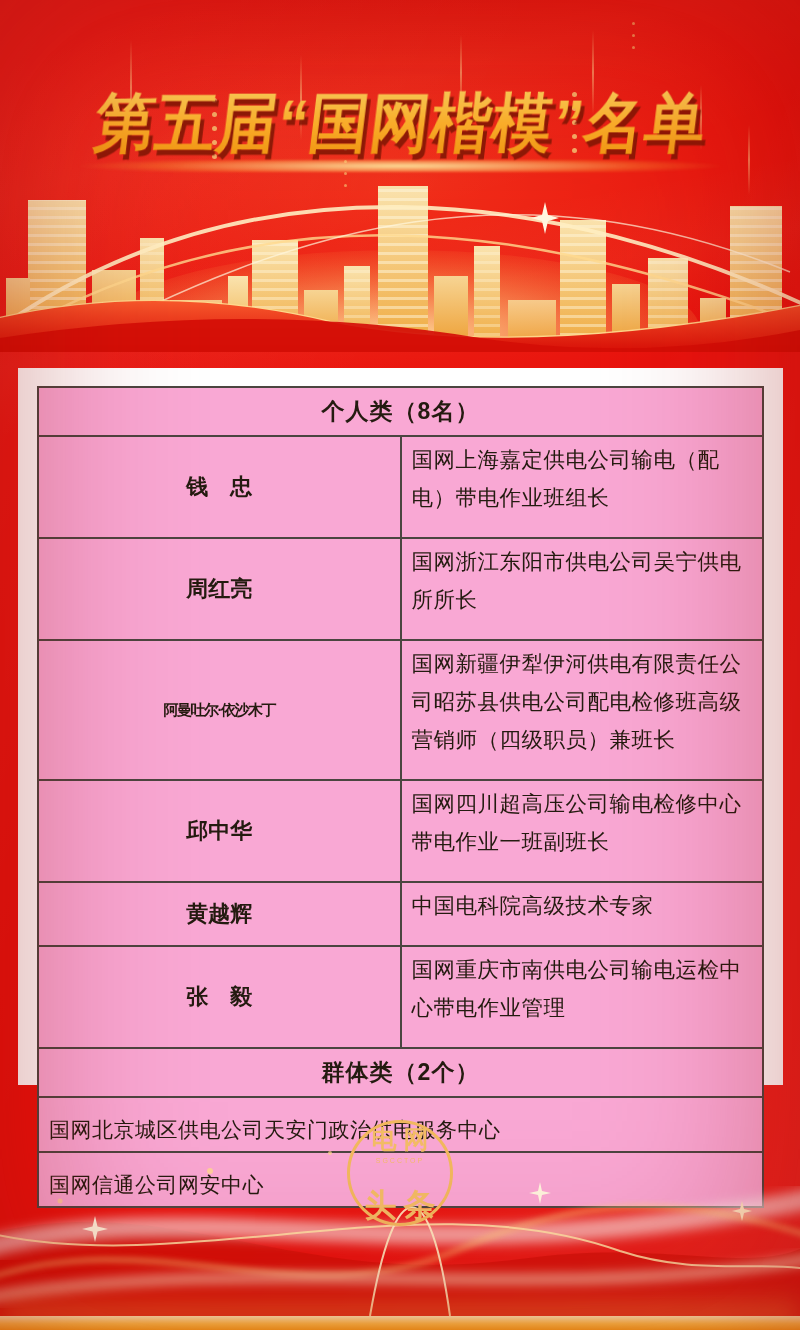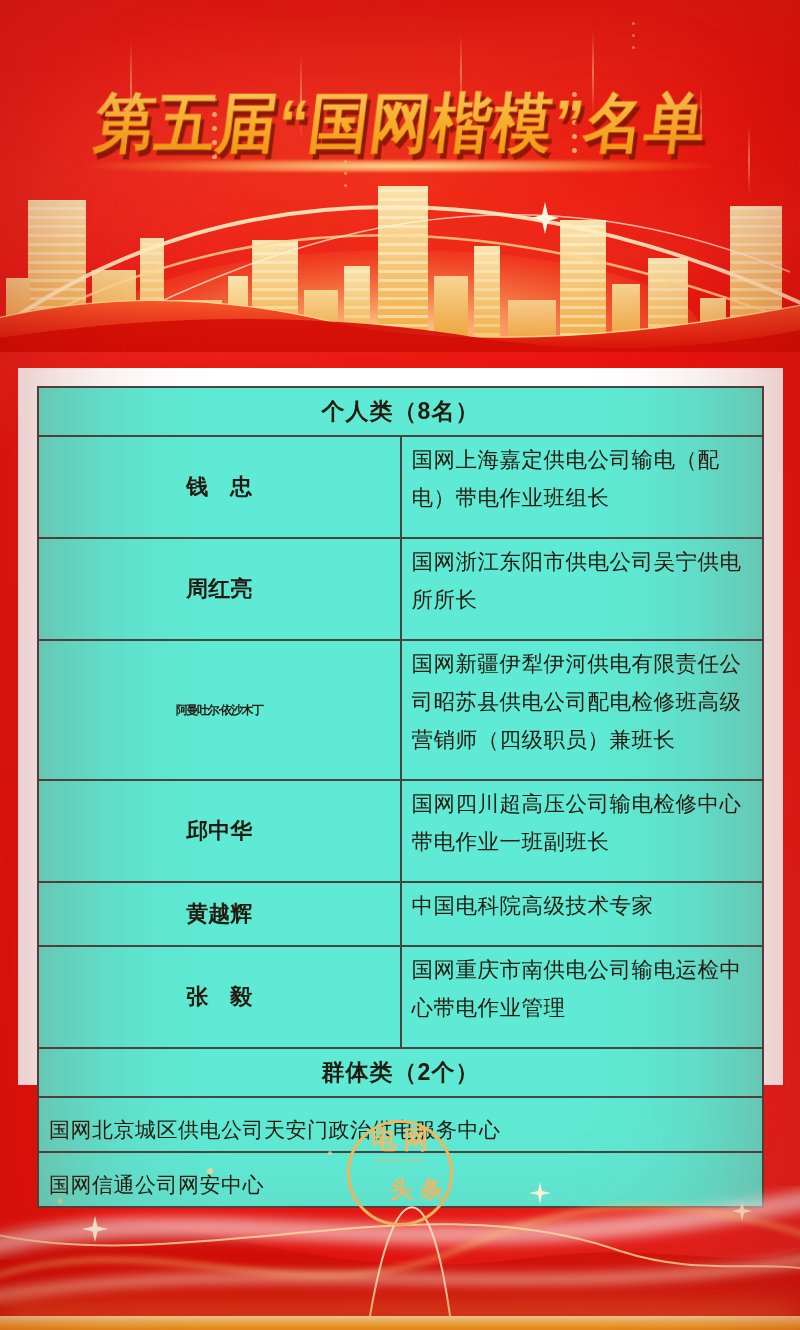--- a/index.html
+++ b/index.html
@@ -45,36 +45,36 @@
   .light-streak{position:absolute;top:160px;left:0;width:100%;height:12px;z-index:4;
     background:radial-gradient(ellipse 52% 100% at 50% 50%, rgba(255,235,160,.95), rgba(255,180,60,.30) 58%, transparent 78%);
     filter:blur(1px);}
 
   .skyline{position:absolute;top:180px;left:0;width:800px;height:172px;z-index:2;}
 
   
   .panel{position:absolute;top:368px;left:18px;width:765px;height:717px;background:#ffffff;
     z-index:10;box-sizing:border-box;padding:18px 19px;}
   table.awards{width:100%;border-collapse:collapse;table-layout:fixed;}
-  table.awards td{border:2px solid #4b4540;background:#5eead4;color:#241b10;vertical-align:middle;}
+  table.awards td{border:2px solid #4b4540;background:#f9a8d4;color:#241b10;vertical-align:middle;}
   td.sec{font-weight:bold;text-align:center;font-size:23px;padding:8px 4px;letter-spacing:1px;}
   td.name{width:26%;text-align:center;font-weight:700;font-size:22px;line-height:38px;padding:0 2px;}
-  tr.long td.name{font-size:12px;letter-spacing:-1.5px;white-space:nowrap;padding:4px 0;}
+  tr.long td.name{font-size:15px;letter-spacing:-1.5px;white-space:nowrap;padding:4px 0;}
   td.desc{font-family:"Liberation Serif", serif;font-size:21.5px;line-height:38px;
     padding:4px 6px 20px 10px;letter-spacing:.5px;}
   td.group{font-family:"Liberation Serif", serif;font-size:21px;line-height:32px;
     padding:16px 6px 5px 10px;letter-spacing:.5px;}
 
   
   .logo{position:absolute;top:1120px;left:50%;transform:translateX(-50%);
     width:100px;height:100px;border:3px solid #f2b95e;border-radius:50%;
     text-align:center;color:#f3bd66;z-index:30;}
   .logo .cn1{font-size:25px;font-weight:700;letter-spacing:7px;text-indent:7px;margin-top:0;}
   .logo .sub{font-size:7px;letter-spacing:2px;line-height:9px;opacity:.95;}
-  .logo .cn2{font-size:23px;font-weight:700;letter-spacing:7px;text-indent:7px;margin-top:9px;text-align:right;}
+  .logo .cn2{font-size:32px;font-weight:700;letter-spacing:7px;text-indent:7px;margin-top:19px;}
 
   .bottom-waves{position:absolute;left:0;bottom:14px;width:800px;height:185px;z-index:20;}
   .bottom-band{position:absolute;left:0;bottom:0;width:800px;height:14px;z-index:25;
     background:linear-gradient(180deg,#fff0b8,#ffc64a 55%,#f8a81f);
     box-shadow:0 -8px 28px rgba(255,190,80,.65);}
 </style>
 </head>
 <body>
 
 <div class="streak s1"></div>

